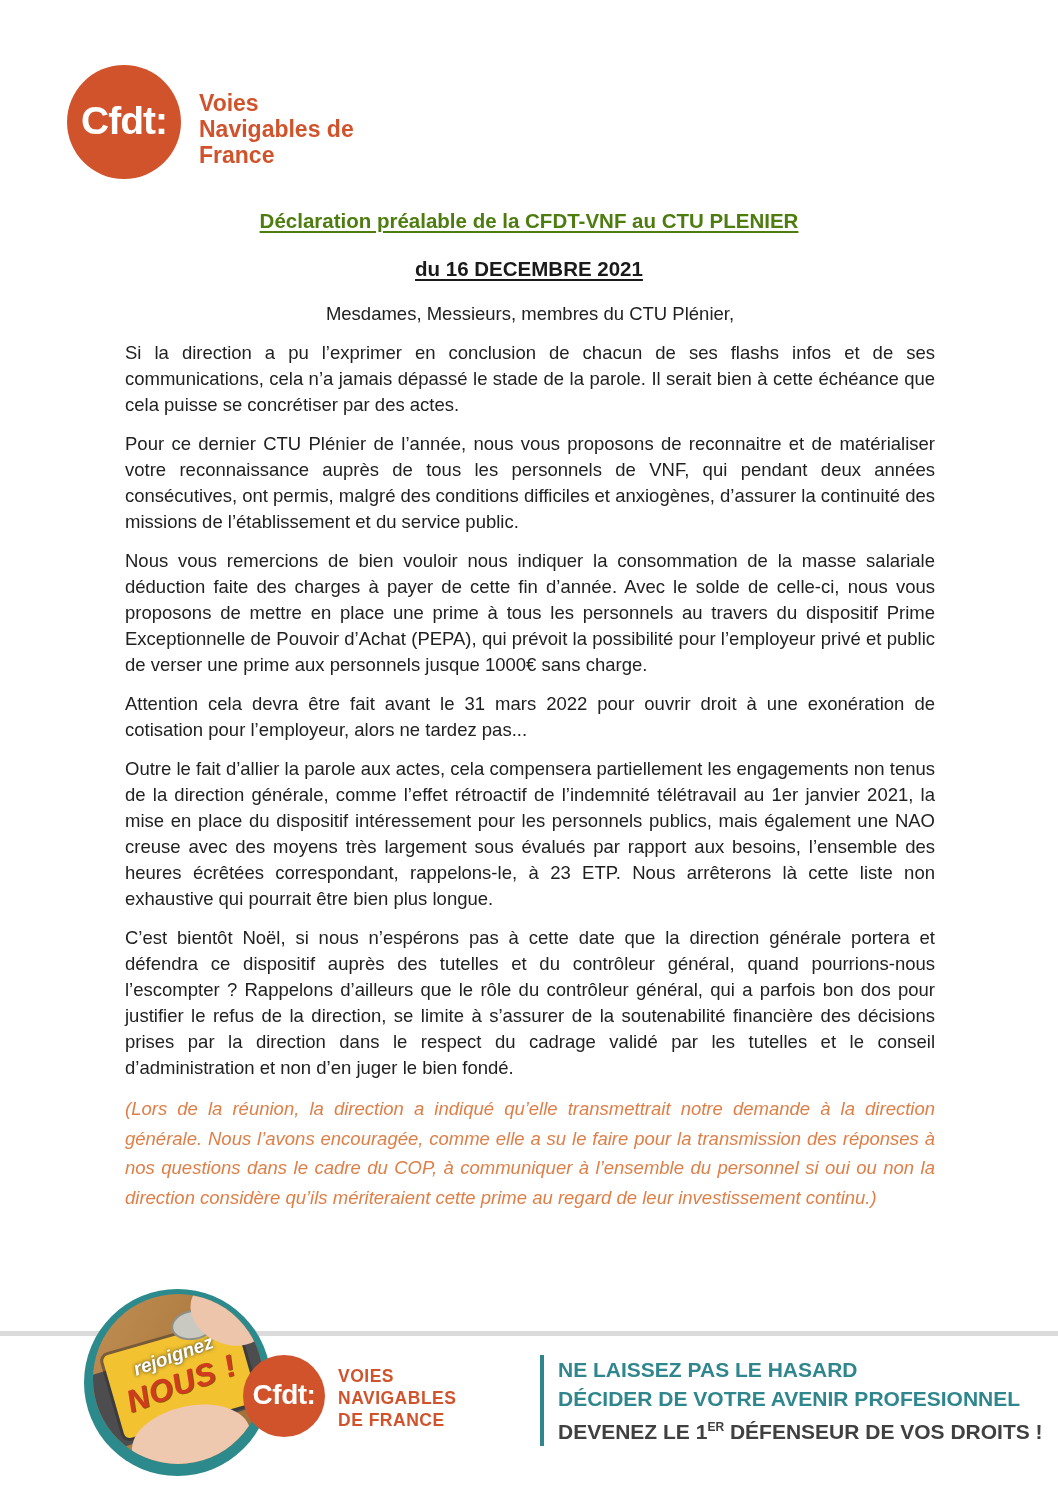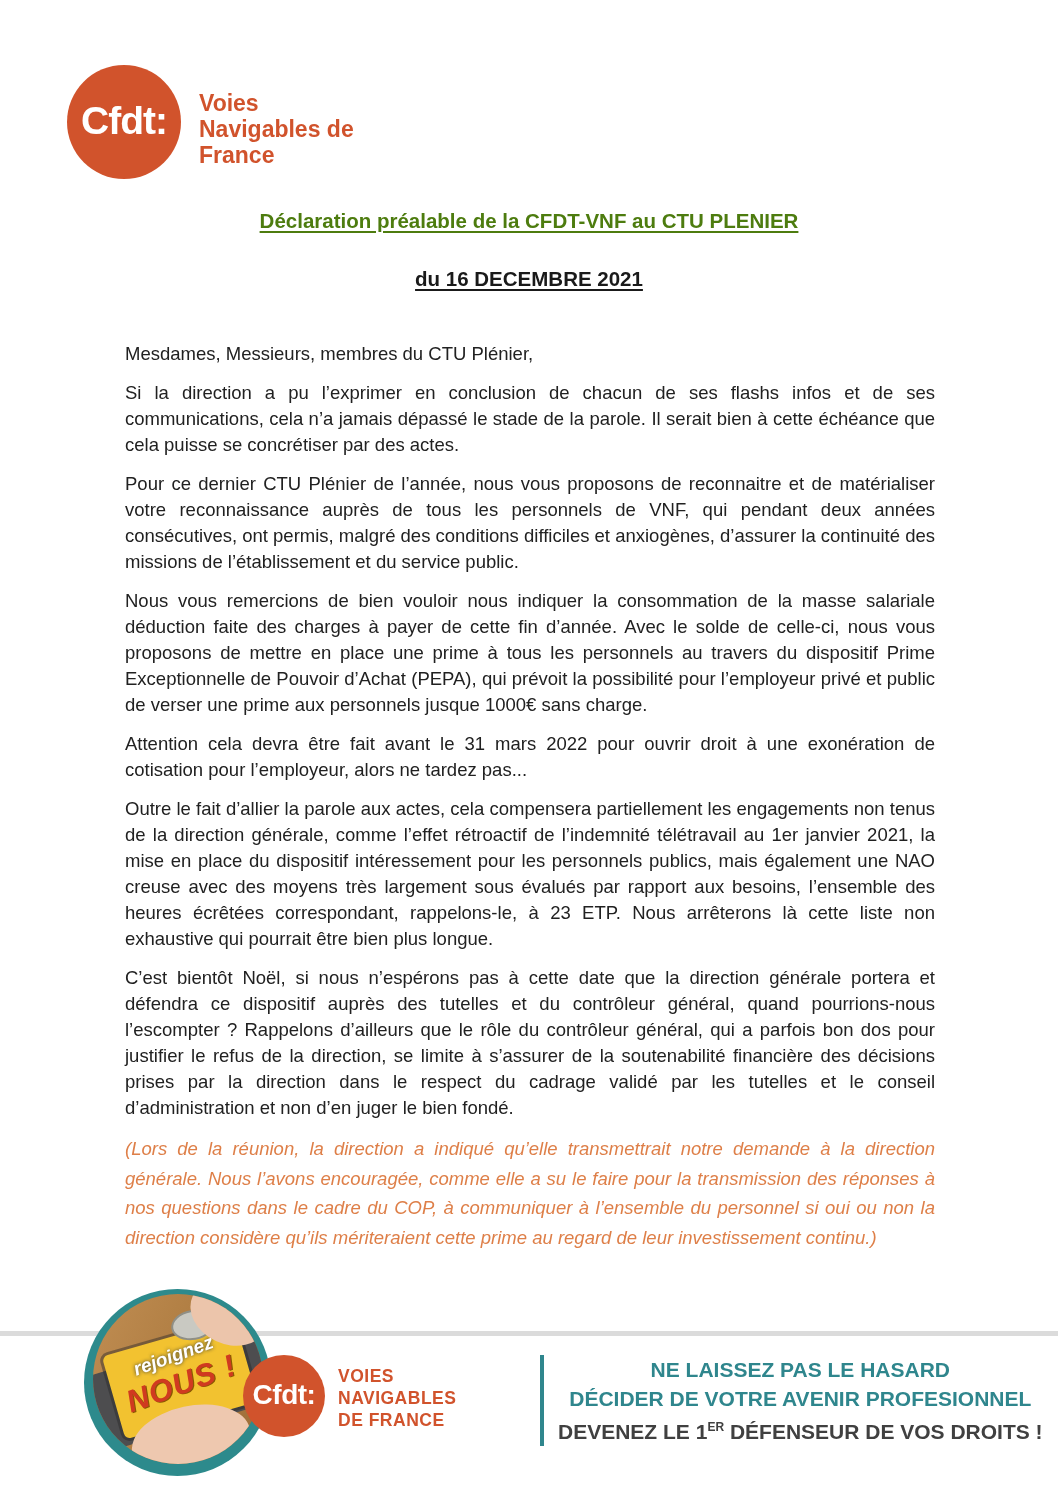--- a/index.html
+++ b/index.html
@@ -47,21 +47,21 @@
     text-align: center;
     font-size: 20.5px;
     font-weight: bold;
     color: #4d7c0f;
     text-decoration: underline;
     text-underline-offset: 3px;
   }
   .subtitle {
     position: absolute;
     left: 0; right: 0;
-    top: 267px;
+    top: 257px;
     text-align: center;
     font-size: 20.5px;
     font-weight: bold;
     color: #1a1a1a;
     text-decoration: underline;
     text-underline-offset: 3px;
   }
 
   
   .content {
@@ -70,21 +70,21 @@
     top: 301px;
     width: 810px;
     color: #212121;
   }
   .content p {
     font-size: 18.5px;
     line-height: 26px;
     text-align: justify;
     margin-bottom: 13px;
   }
-  .content p.salutation { text-align: left; margin-top: 40px; }
+  .content p.salutation { text-align: center; }
   .content p.note {
     margin-top: 8px;
     color: #de7f48;
     font-style: italic;
     line-height: 29.5px;
     font-size: 18.5px;
   }
 
   
   .footer { position: absolute; left: 0; top: 1260px; width: 1058px; height: 237px; }
@@ -177,21 +177,21 @@
   .ftr-org {
     position: absolute; left: 338px; top: 105px;
     color: #d1532c;
     font-size: 17.5px;
     font-weight: 600;
     letter-spacing: 0.5px;
     line-height: 22px;
   }
   .slogan { position: absolute; left: 540px; top: 95px; display: flex; }
   .slogan-bar { width: 4px; background: #2f868d; margin-right: 14px; }
-  .slogan-lines { font-weight: bold; font-size: 21px; line-height: 29px; text-align: center; }
+  .slogan-lines { font-weight: bold; font-size: 21px; line-height: 29px; }
   .slogan-teal { color: #2f868d; }
   .slogan-orange { color: #404040; }
   .slogan-orange sup { font-size: 12px; }
 </style>
 </head>
 <body>
 
 <div class="page">
 
   <div class="hdr-logo-circle">

